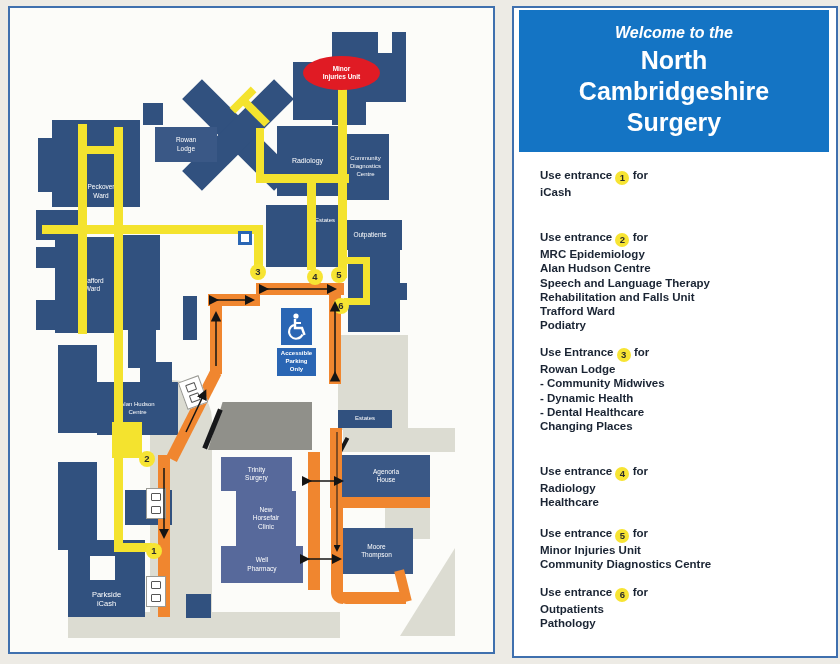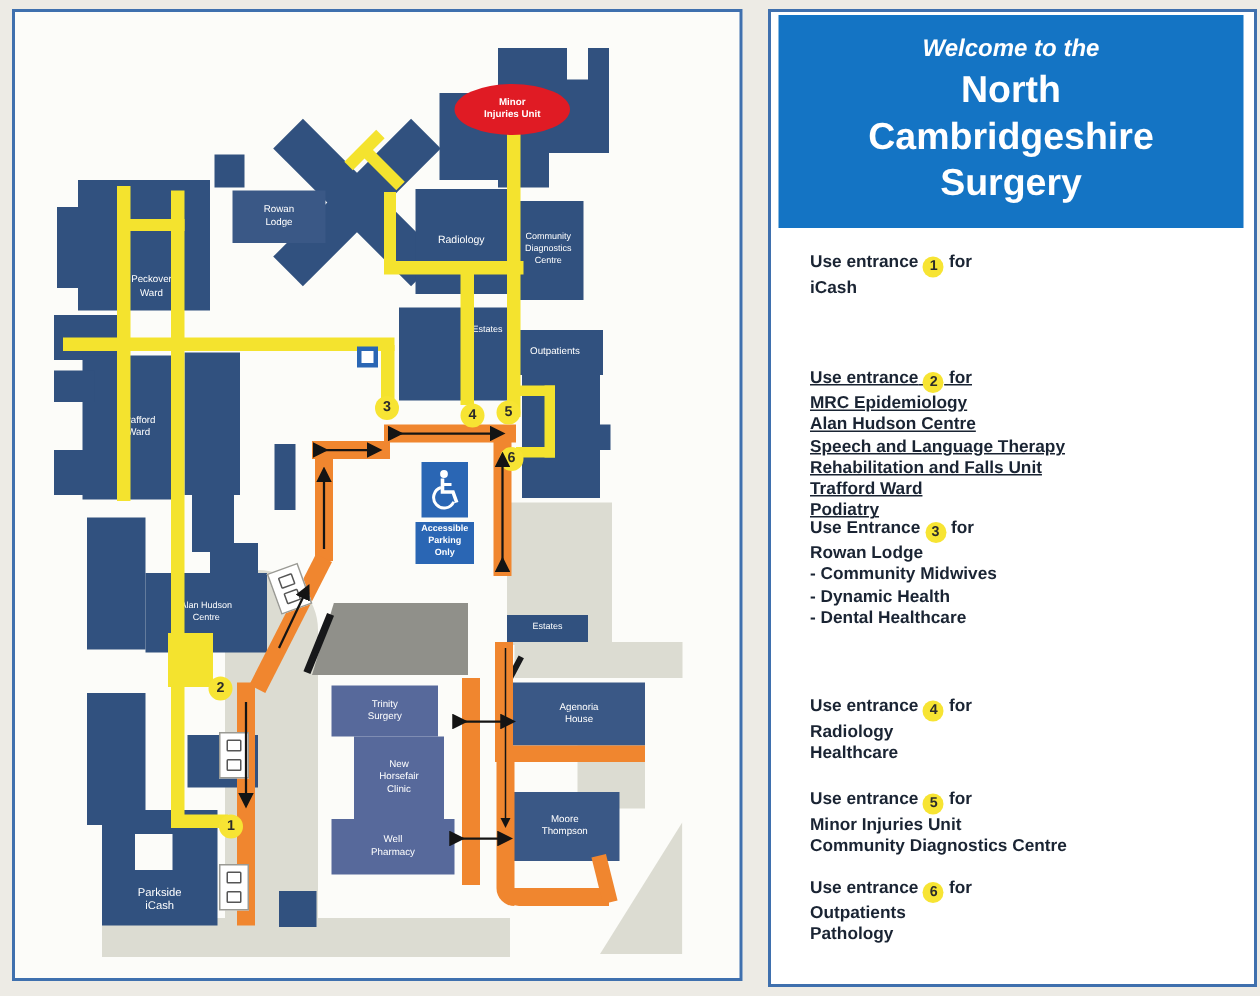--- a/index.html
+++ b/index.html
@@ -254,36 +254,37 @@
   <div class="big">North</div>
   <div class="big">Cambridgeshire</div>
   <div class="big">Surgery</div>
 </div>
 
 <div class="lg" style="top:168px;">
   <div><span>Use entrance</span> <span class="num">1</span> <span>for</span></div>
   <div>iCash</div>
 </div>
 
-<div class="lg" style="top:245px;text-decoration:underline;">
+<div class="lg" style="top:230px;">
   <div><span>Use entrance</span> <span class="num">2</span> <span>for</span></div>
   <div>MRC Epidemiology</div>
   <div>Alan Hudson Centre</div>
   <div>Speech and Language Therapy</div>
   <div>Rehabilitation and Falls Unit</div>
   <div>Trafford Ward</div>
   <div>Podiatry</div>
 </div>
 
 <div class="lg" style="top:345px;">
   <div><span>Use Entrance</span> <span class="num">3</span> <span>for</span></div>
   <div>Rowan Lodge</div>
   <div>- Community Midwives</div>
   <div>- Dynamic Health</div>
   <div>- Dental Healthcare</div>
+  <div>Changing Places</div>
 </div>
 
 <div class="lg" style="top:464px;">
   <div><span>Use entrance</span> <span class="num">4</span> <span>for</span></div>
   <div>Radiology</div>
   <div>Healthcare</div>
 </div>
 
 <div class="lg" style="top:526px;">
   <div><span>Use entrance</span> <span class="num">5</span> <span>for</span></div>

